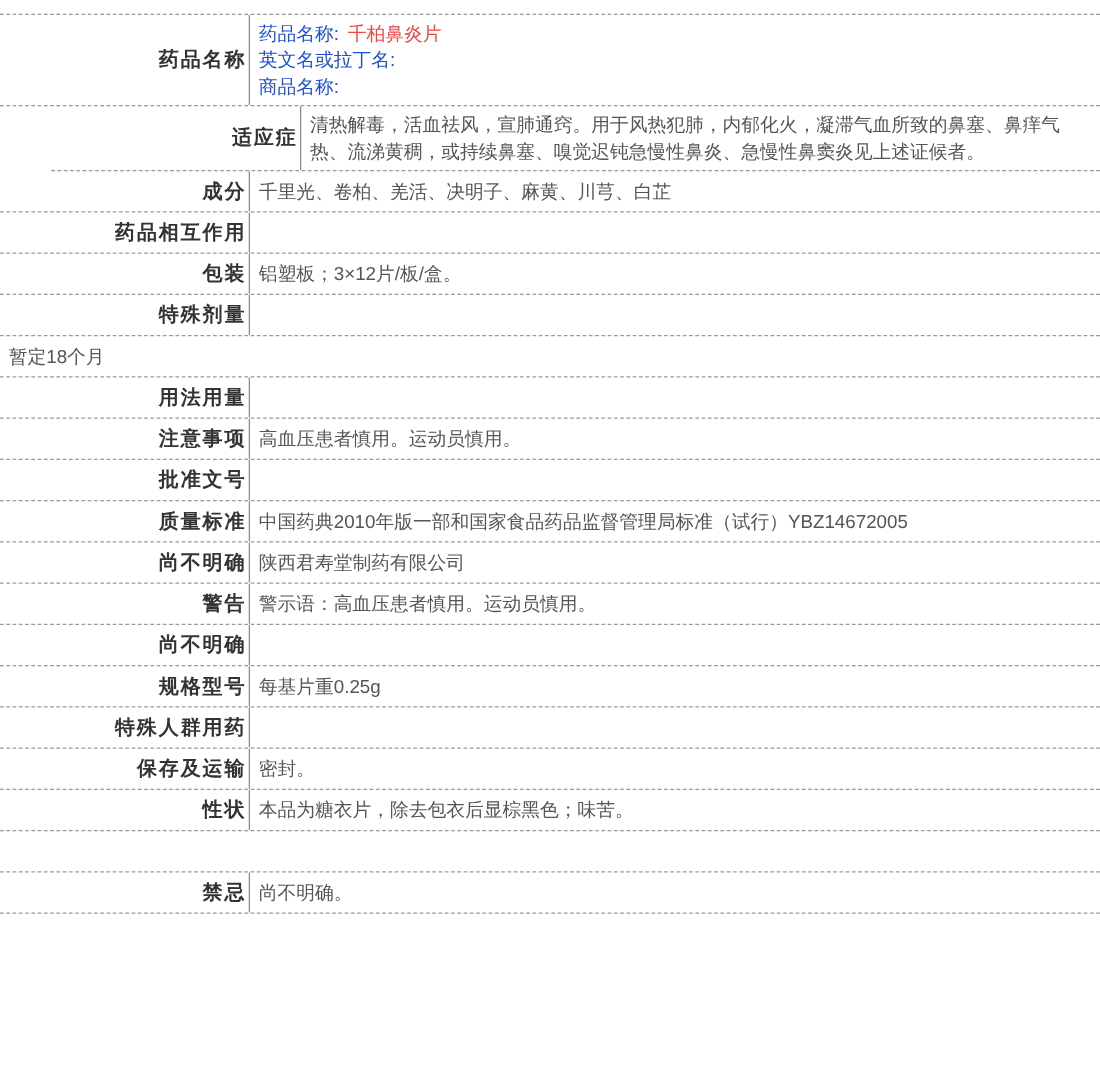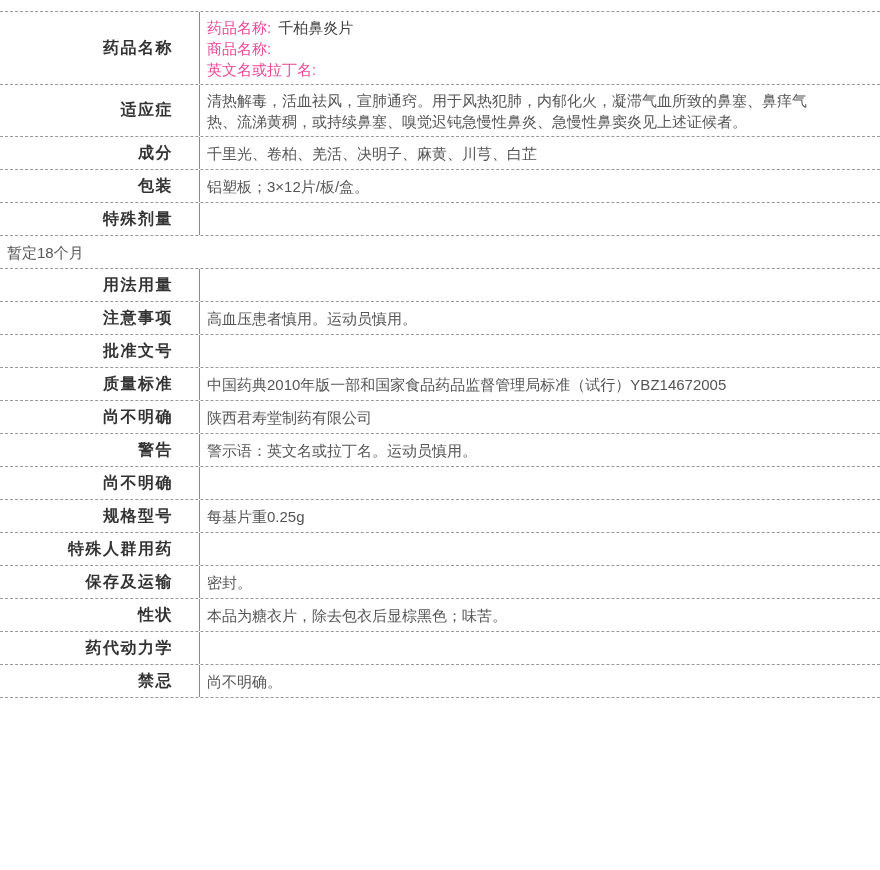--- a/index.html
+++ b/index.html
@@ -12,80 +12,86 @@
     margin-top:11px;
     border-top:1px dashed #999999;
   }
   .row{
     display:flex;
     border-bottom:1px dashed #999999;
     box-sizing:content-box;
   }
   .row.std{height:32px;}
   .row.name{height:72px;}
-  .row.tall{height:51px;}
+  .row.tall{height:51px;margin-left:41px;}
   .cell-label{
     width:200px;
     box-sizing:border-box;
     border-right:1px solid #888888;
     display:flex;
     align-items:center;
     justify-content:flex-end;
-    padding-right:26px;
+    padding-right:2px;
     font-size:16px;
     font-weight:bold;
     letter-spacing:1.5px;
     color:#333333;
   }
   .cell-value{
     flex:1;
     display:flex;
     align-items:center;
     padding-left:7px;
     padding-right:8px;
     font-size:15px;
     color:#555555;
     line-height:21px;
   }
   .cell-value .wrap{display:block;max-width:612px;}
   .name-lines{display:block;}
   .name-line{height:21px;line-height:21px;white-space:nowrap;}
-  .muted{color:#ec4899;text-align:center;}
-  .drug-name{color:#404040;margin-left:7px;}
+  .muted{color:#1d4ed8;text-align:center;}
+  .drug-name{color:#ef4444;margin-left:7px;}
 </style>
 </head>
 <body>
 
 <div class="med-table">
 
   <div class="row name">
     <div class="cell-label">药品名称</div>
     <div class="cell-value">
       <div class="name-lines">
         <div class="name-line"><span class="muted">药品名称:</span><span class="drug-name">千柏鼻炎片</span></div>
+        <div class="name-line"><span class="muted">英文名或拉丁名:</span><span class="drug-name"></span></div>
         <div class="name-line"><span class="muted">商品名称:</span><span class="drug-name"></span></div>
-        <div class="name-line"><span class="muted">英文名或拉丁名:</span><span class="drug-name"></span></div>
       </div>
     </div>
   </div>
 
   <div class="row tall">
     <div class="cell-label">适应症</div>
     <div class="cell-value">
         <span class="wrap">清热解毒，活血祛风，宣肺通窍。用于风热犯肺，内郁化火，凝滞气血所致的鼻塞、鼻痒气热、流涕黄稠，或持续鼻塞、嗅觉迟钝急慢性鼻炎、急慢性鼻窦炎见上述证候者。</span>
       </div>
   </div>
 
   <div class="row std">
     <div class="cell-label">成分</div>
     <div class="cell-value">
         <span class="wrap">千里光、卷柏、羌活、决明子、麻黄、川芎、白芷</span>
       </div>
   </div>
 
+  <div class="row std">
+    <div class="cell-label">药品相互作用</div>
+    <div class="cell-value">
+        <span class="wrap"></span>
+      </div>
+  </div>
 
   <div class="row std">
     <div class="cell-label">包装</div>
     <div class="cell-value">
         <span class="wrap">铝塑板；3×12片/板/盒。</span>
       </div>
   </div>
 
   <div class="row std">
     <div class="cell-label">特殊剂量</div>
@@ -125,21 +131,21 @@
   <div class="row std">
     <div class="cell-label">尚不明确</div>
     <div class="cell-value">
         <span class="wrap">陕西君寿堂制药有限公司</span>
       </div>
   </div>
 
   <div class="row std">
     <div class="cell-label">警告</div>
     <div class="cell-value">
-        <span class="wrap">警示语：英文名或拉丁名。运动员慎用。</span>
+        <span class="wrap">警示语：高血压患者慎用。运动员慎用。</span>
       </div>
   </div>
 
   <div class="row std">
     <div class="cell-label">尚不明确</div>
     <div class="cell-value">
         <span class="wrap"></span>
       </div>
   </div>
 
@@ -165,21 +171,20 @@
   </div>
 
   <div class="row std">
     <div class="cell-label">性状</div>
     <div class="cell-value">
         <span class="wrap">本品为糖衣片，除去包衣后显棕黑色；味苦。</span>
       </div>
   </div>
 
   <div class="row std">
-    <div class="cell-label">药代动力学</div>
     <div class="cell-value">
         <span class="wrap"></span>
       </div>
   </div>
 
   <div class="row std">
     <div class="cell-label">禁忌</div>
     <div class="cell-value">
         <span class="wrap">尚不明确。</span>
       </div>

